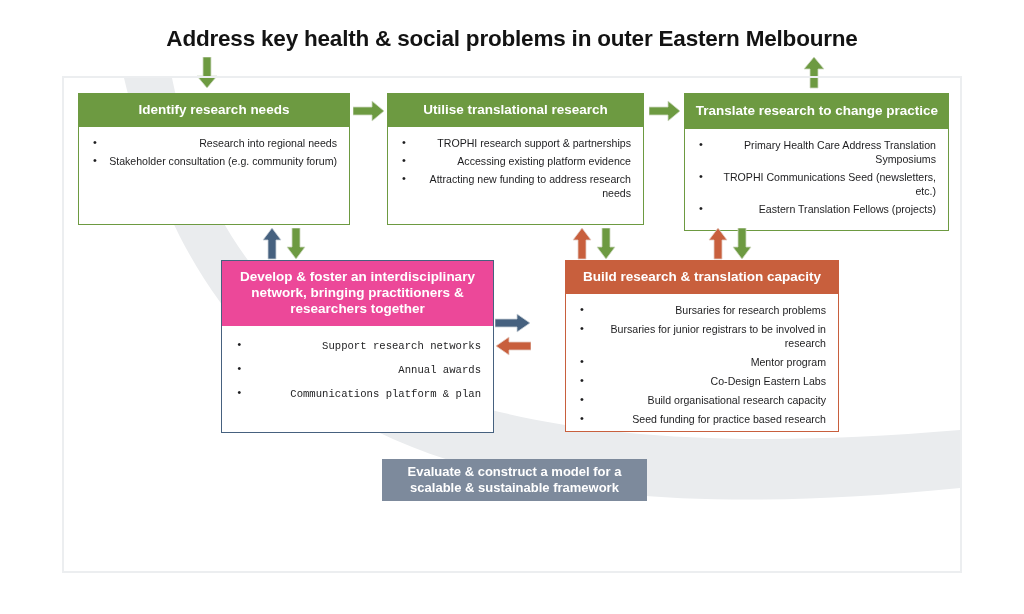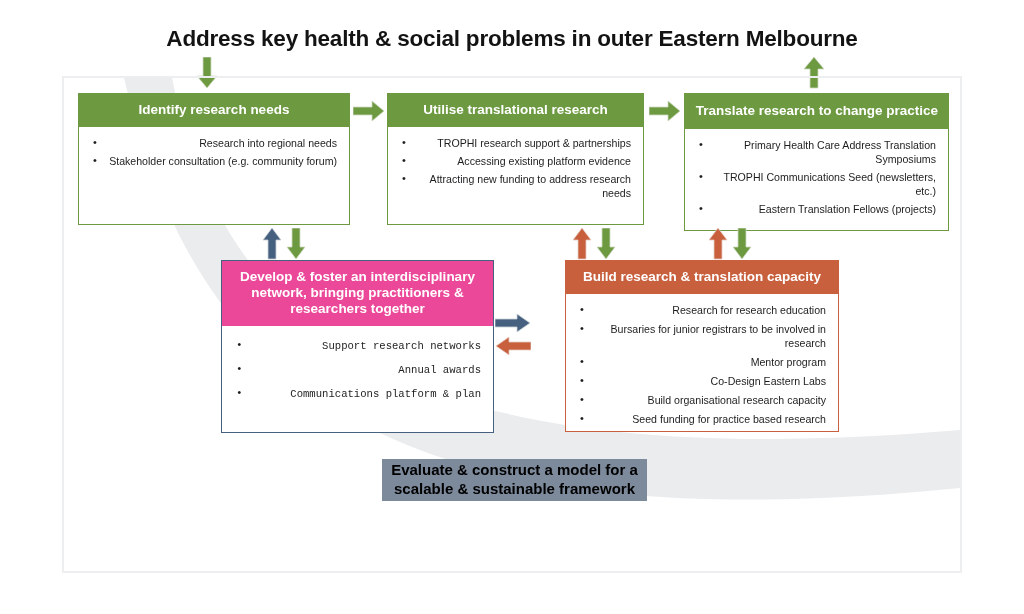--- a/index.html
+++ b/index.html
@@ -67,21 +67,21 @@
   #box-translate > .box-head { padding-top: 9px; padding-bottom: 10px; text-align: right; }
   #box-network   > .box-body { padding-top: 13px; }
   #box-network   > .box-body li { margin-bottom: 10px; font-family: Liberation Mono, monospace; }
   #box-capacity  > .box-body li { margin-bottom: 5px; }
 
   
   .banner {
     position: absolute; left: 318px; top: 381px;
     width: 265px; height: 42px;
     background: #7d8a9c;
-    color: #000000; font-weight: bold; font-size: 15px;
+    color: #ffffff; font-weight: bold; font-size: 13px;
     text-align: center; line-height: 1.25;
     display: flex; align-items: center; justify-content: center;
     padding: 0 8px;
   }
 
   
   .arrow { position: absolute; }
 </style>
 </head>
 <body>
@@ -171,21 +171,21 @@
           <li>Annual awards</li>
           <li>Communications platform &amp; plan</li>
         </ul>
       </div>
     </div>
 
     <div class="box orange" id="box-capacity">
       <div class="box-head">Build research &amp; translation capacity</div>
       <div class="box-body">
         <ul>
-          <li>Research for research education</li>
+          <li>Bursaries for research problems</li>
           <li>Bursaries for junior registrars to be involved in research</li>
           <li>Mentor program</li>
           <li>Co-Design Eastern Labs</li>
           <li>Build organisational research capacity</li>
           <li>Seed funding for practice based research</li>
         </ul>
       </div>
     </div>
 
     <svg class="arrow" style="left:431px; top:235px;" width="36" height="20" viewBox="0 0 36 20">

